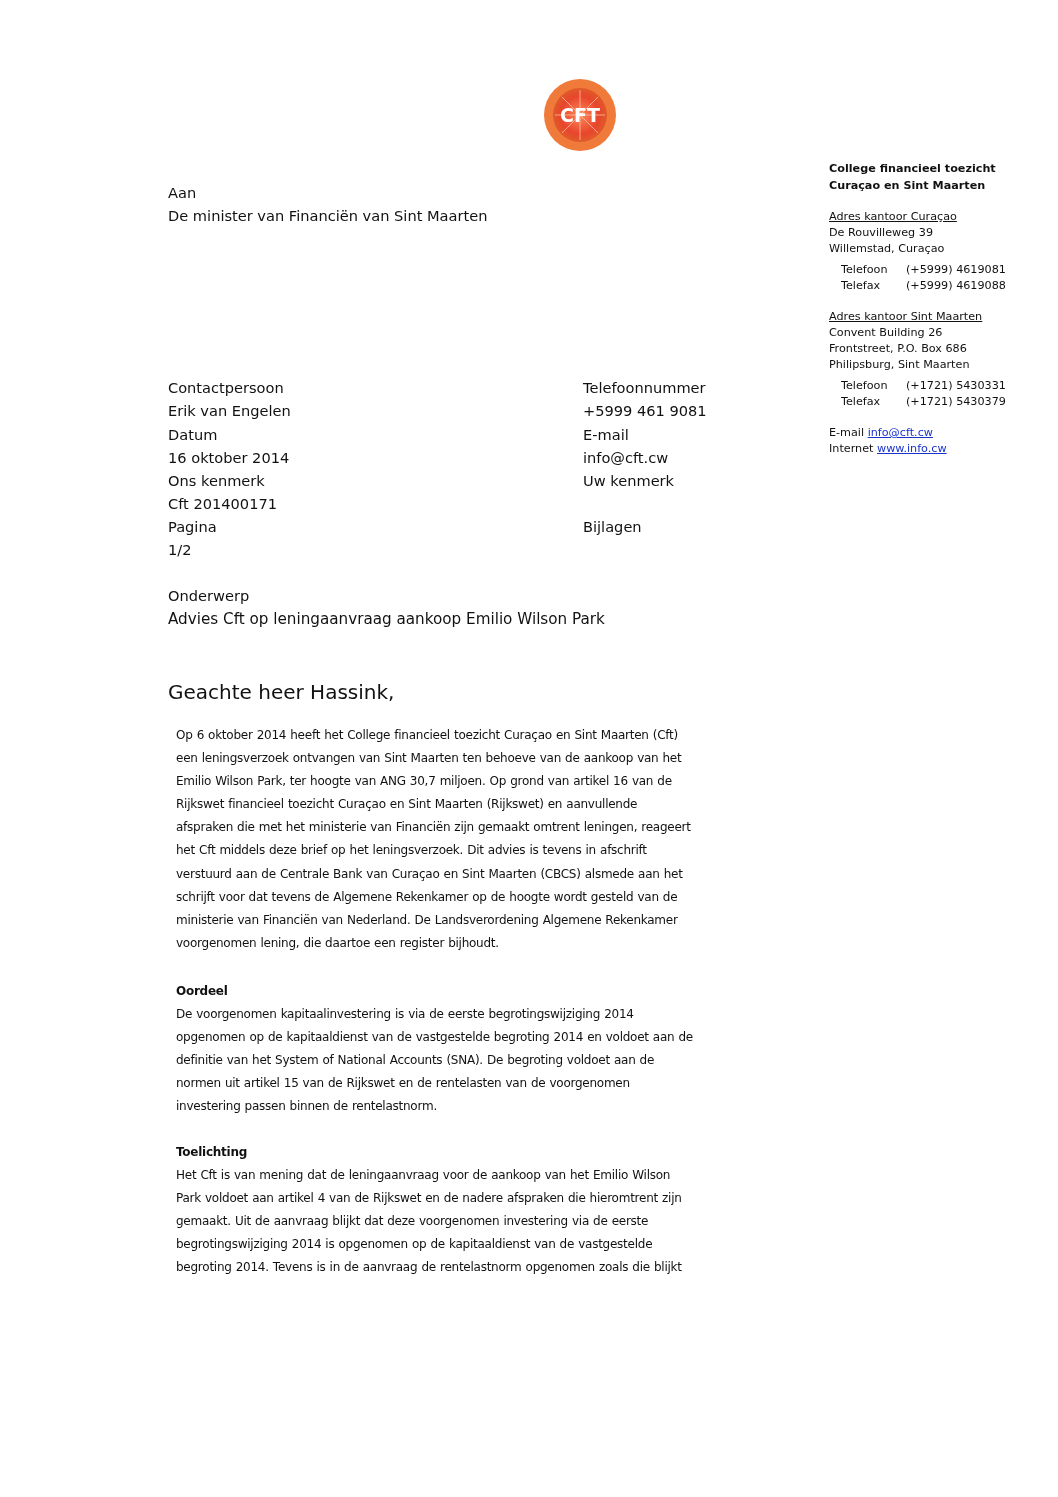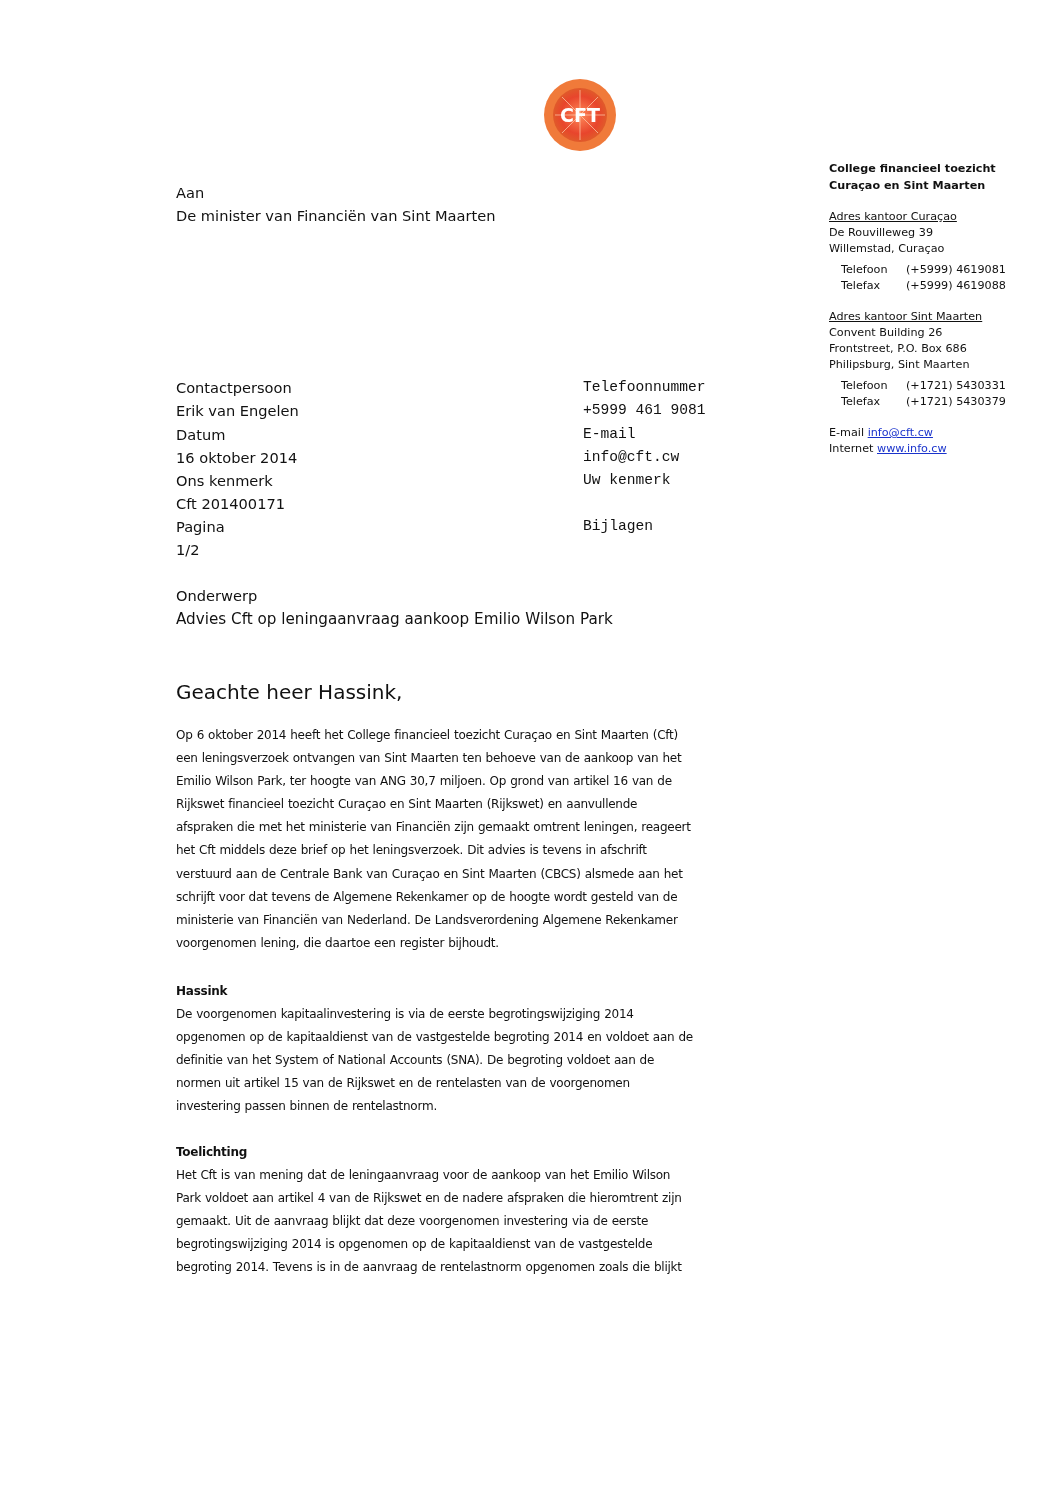--- a/index.html
+++ b/index.html
@@ -9,22 +9,22 @@
     .logo { left: 543px; top: 78px; width: 74px; height: 74px; }
     .side { left: 829px; top: 160px; width: 210px; font-size: 11.2px; line-height: 16px; color: #111; }
     .side .org { font-weight: bold; font-size: 11.2px; line-height: 17px; }
     .side .ul { text-decoration: underline; }
     .side .gap { height: 15px; }
     .side .gap-sm { height: 5px; }
     .side .row { display: flex; }
     .side .row .k { width: 65px; margin-left: 12px; }
     .side a { color: #1a33cc; text-decoration: underline; }
     .main { font-size: 14.6px; }
-    .line { position: absolute; left: 176px; white-space: nowrap; }
-    .line2 { position: absolute; left: 583px; white-space: nowrap; font-family: Liberation Mono, monospace; }
+    .line { position: absolute; left: 168px; white-space: nowrap; }
+    .line2 { position: absolute; left: 583px; white-space: nowrap; }
     .para { position: absolute; left: 176px; width: 720px; font-size: 12px; line-height: 23.1px;
             letter-spacing: -0.25px; word-spacing: 0.5px; }
     .para .l { display: block; white-space: nowrap; }
     .heading { font-weight: bold; }
   </style>
 </head>
 <body>
 
 <div class="abs logo">
   <svg width="74" height="74" viewBox="0 0 74 74">
@@ -120,21 +120,21 @@
     <span class="l">Rijkswet financieel toezicht Curaçao en Sint Maarten (Rijkswet) en aanvullende</span>
     <span class="l">afspraken die met het ministerie van Financiën zijn gemaakt omtrent leningen, reageert</span>
     <span class="l">het Cft middels deze brief op het leningsverzoek. Dit advies is tevens in afschrift</span>
     <span class="l">verstuurd aan de Centrale Bank van Curaçao en Sint Maarten (CBCS) alsmede aan het</span>
     <span class="l">schrijft voor dat tevens de Algemene Rekenkamer op de hoogte wordt gesteld van de</span>
     <span class="l">ministerie van Financiën van Nederland. De Landsverordening Algemene Rekenkamer</span>
     <span class="l">voorgenomen lening, die daartoe een register bijhoudt.</span>
   </div>
 
   <div class="para" style="top:980px">
-    <span class="l heading">Hassink</span>
+    <span class="l heading">Oordeel</span>
     <span class="l">De voorgenomen kapitaalinvestering is via de eerste begrotingswijziging 2014</span>
     <span class="l">opgenomen op de kapitaaldienst van de vastgestelde begroting 2014 en voldoet aan de</span>
     <span class="l">definitie van het System of National Accounts (SNA). De begroting voldoet aan de</span>
     <span class="l">normen uit artikel 15 van de Rijkswet en de rentelasten van de voorgenomen</span>
     <span class="l">investering passen binnen de rentelastnorm.</span>
   </div>
 
   <div class="para" style="top:1141px">
     <span class="l heading">Toelichting</span>
     <span class="l">Het Cft is van mening dat de leningaanvraag voor de aankoop van het Emilio Wilson</span>

